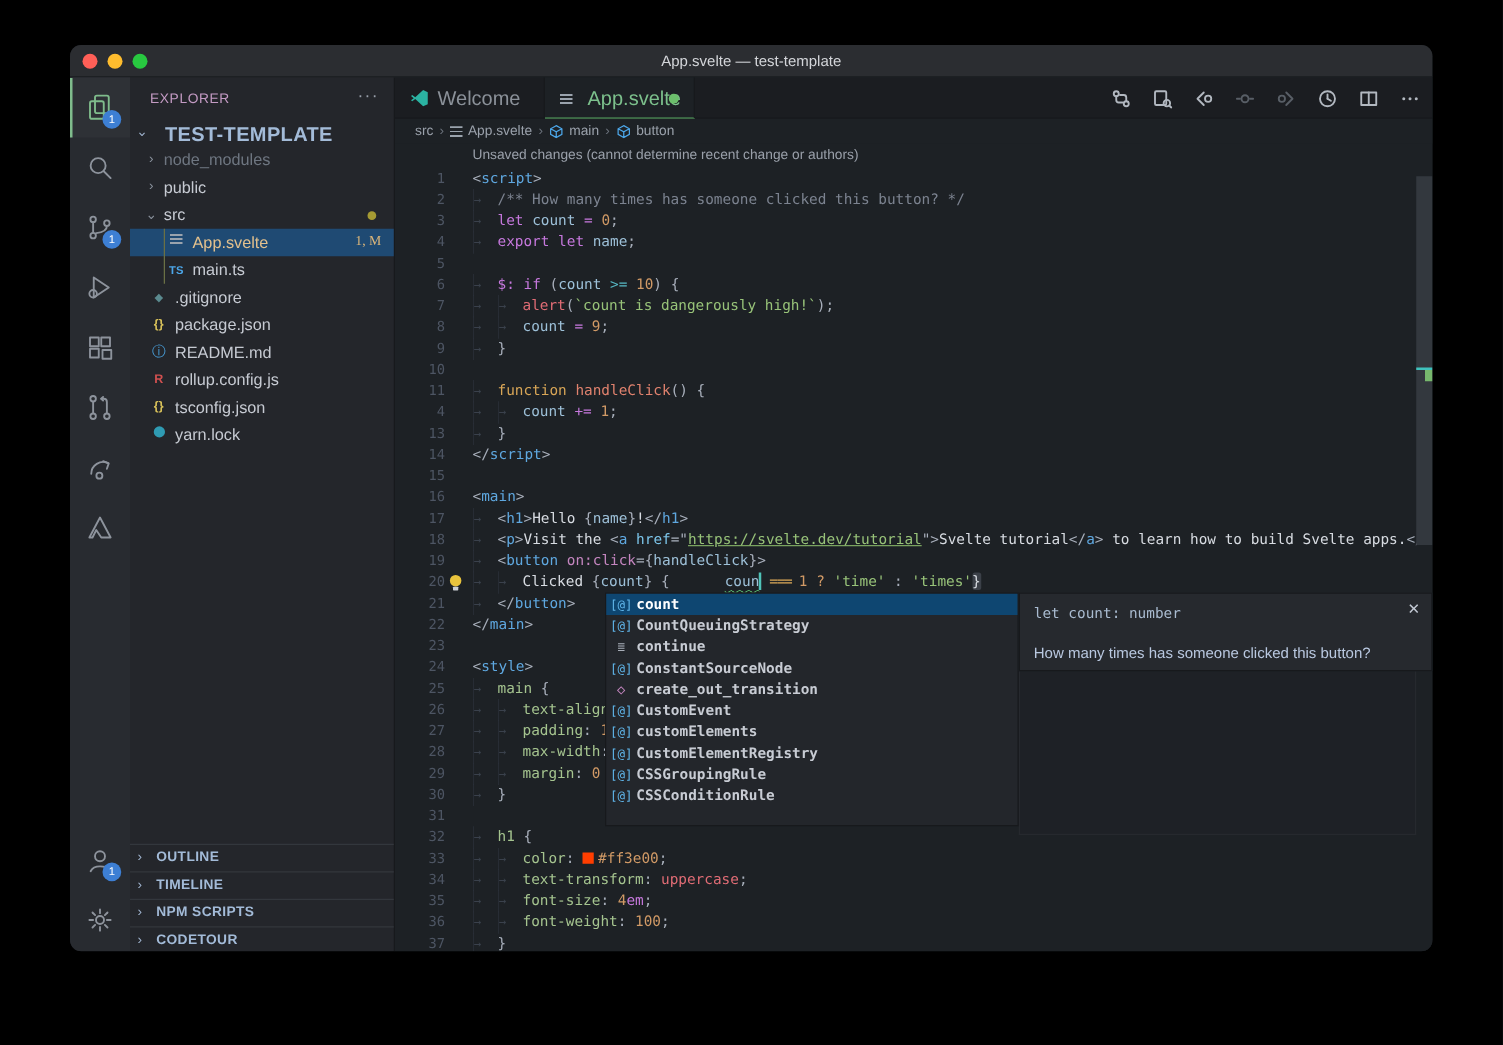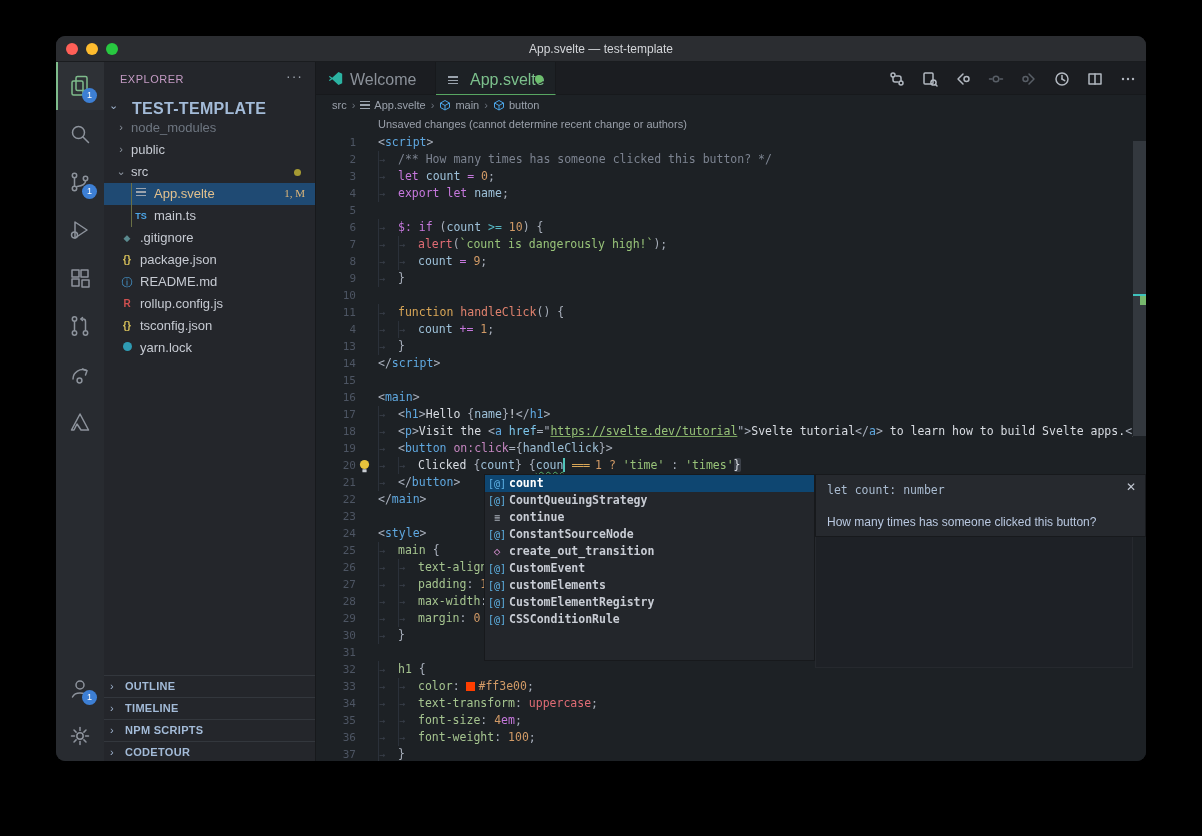--- a/index.html
+++ b/index.html
@@ -65,21 +65,21 @@
   .cc{flex:1;}
   .ind{display:inline-block;width:20px;box-shadow:inset 1px 0 0 #2b313a;color:#3a414c;}
   .ind::before{content:"→";font-size:10px;padding-left:1px;}
   .t-punct{color:#a8afbb}.t-tag{color:#5fa8e0}.t-kw{color:#c678dd}.t-kw2{color:#d8a657}
   .t-fname{color:#e0826e}.t-fn{color:#e06c75}.t-var{color:#9dc0d8}.t-num{color:#d19a66}
   .t-str{color:#98c379}.t-op{color:#c678dd}.t-op2{color:#56b6c2}.t-lig{color:#d8a657;letter-spacing:-1px}
   .t-q{color:#d19a66}.t-text{color:#d8dce2}.t-comment{color:#7c8390}.t-attr{color:#7cc5ea}
   .t-attr2{color:#c586c0}.t-sel{color:#a5c48f}.t-prop{color:#a5c48f}.t-val{color:#e06c75}
   .t-val2{color:#d19a66}.t-unit{color:#c678dd}
   .t-link{color:#98c379;text-decoration:underline;text-decoration-color:#7aa35f;}
-  .t-sq{color:#9dc0d8;text-decoration:underline wavy #56b06a;text-decoration-thickness:1px;text-underline-offset:2px;}
+  .t-sq{color:#9dc0d8;text-decoration:underline wavy #56b06a;text-decoration-thickness:1px;text-underline-offset:2px;margin-left:44px;}
   .t-brhl{color:#d8dce2;background:#3b4048;border-radius:2px;}
   .cursor{display:inline-block;width:2px;height:14px;background:#4fc3b8;vertical-align:-3px;}
   .swatch{display:inline-block;width:9px;height:9px;margin:0 3px 0 0;vertical-align:-1px;}
   .bulb{position:absolute;left:2px;top:2px;}
   
   .scrollbar{position:absolute;right:0;top:53px;width:13px;bottom:0;}
   .thumb{position:absolute;left:0;top:26px;width:13px;height:295px;background:rgba(110,118,130,.28);}
   .mark-cursor{position:absolute;left:0;top:179px;width:13px;height:2px;background:#3fc2bd;}
   .mark-mod{position:absolute;left:7px;top:181px;width:6px;height:9px;background:#77b86d;}
   
@@ -385,20 +385,21 @@
 
   <div class="suggest" id="suggest">
       <div class="srow selected"><span class="sic ic-var">[@]</span><span>count</span></div>
       <div class="srow"><span class="sic ic-var">[@]</span><span>CountQueuingStrategy</span></div>
       <div class="srow"><span class="sic ic-kw">≣</span><span>continue</span></div>
       <div class="srow"><span class="sic ic-var">[@]</span><span>ConstantSourceNode</span></div>
       <div class="srow"><span class="sic ic-cube">◇</span><span>create_out_transition</span></div>
       <div class="srow"><span class="sic ic-var">[@]</span><span>CustomEvent</span></div>
       <div class="srow"><span class="sic ic-var">[@]</span><span>customElements</span></div>
       <div class="srow"><span class="sic ic-var">[@]</span><span>CustomElementRegistry</span></div>
+      <div class="srow"><span class="sic ic-var">[@]</span><span>CSSGroupingRule</span></div>
       <div class="srow"><span class="sic ic-var">[@]</span><span>CSSConditionRule</span></div>
     </div>
 
   <div class="sigbox">
     <div class="sig">let count: number</div>
     <div class="doc">How many times has someone clicked this button?</div>
     <div class="closex">✕</div>
   </div>
   <div class="docsext"></div>
 </div>

